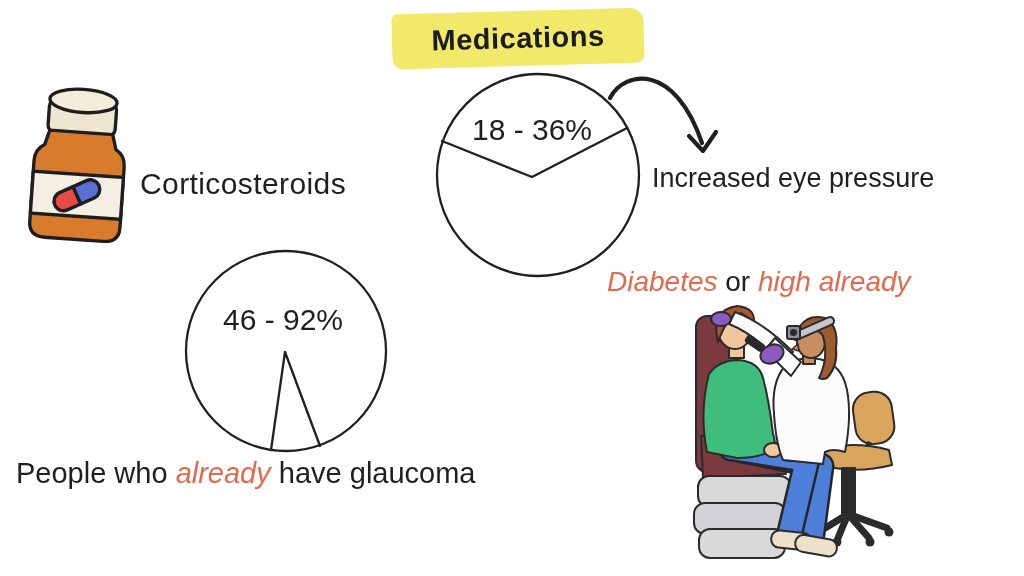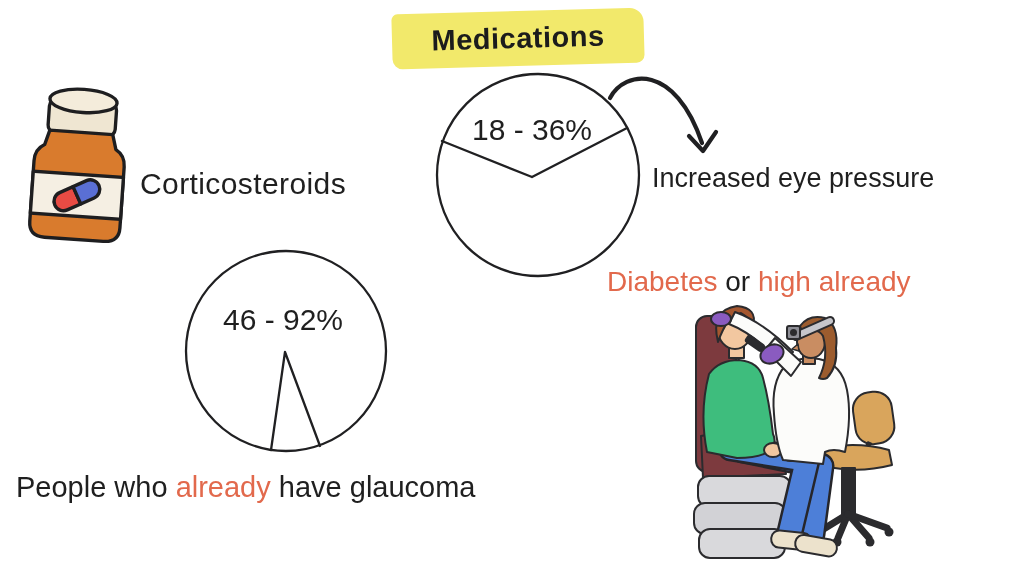--- a/index.html
+++ b/index.html
@@ -1,32 +1,32 @@
 <!DOCTYPE html>
 <html style="--highlight-yellow: #f2e96b; --accent-orange: #e2694c; --ink: #1f1f1f;"><head>
 <meta charset="utf-8">
 <style>
   * { margin:0; padding:0; box-sizing:border-box; }
   html,body { width:1024px; height:576px; background:#ffffff; overflow:hidden;
               font-family:"Liberation Sans","DejaVu Sans",sans-serif; color:var(--ink,#1f1f1f); }
   .stage { position:relative; width:1024px; height:576px; background:#ffffff; }
   .abs { position:absolute; }
   .lbl { white-space:nowrap; }
-  .orange { color:var(--accent-orange,#e2694c); }
+  .orange { color:var(--accent-orange,#e2694c);font-style:italic; }
 
   #title-hl { left:392px; top:11px; width:252px; height:55px;
               background:var(--highlight-yellow,#f2e96b);
               transform:rotate(-1.6deg); border-radius:6px 14px 8px 10px;
               display:flex; align-items:center; justify-content:center; }
   #title-hl span { font-size:29px; font-weight:600; letter-spacing:.5px; color:#1c1c1c; }
 
   #cortico   { left:140px; top:167px; font-size:30px; letter-spacing:.4px; }
   #eyepress  { left:652px; top:163px; font-size:27px;text-align:right; }
   #diabetes  { left:607px; top:266px; font-size:28px; font-weight:500; }
-  #glaucoma  { left:16px;  top:471px; font-size:29px; }
+  #glaucoma  { left:16px;  top:457px; font-size:29px; }
 
   svg text { font-family:"Liberation Sans","DejaVu Sans",sans-serif; fill:#1f1f1f; }
 </style>
 </head>
 <body>
 
 <div class="stage">
 
   <div id="title-hl" class="abs">
     <span>Medications</span>

